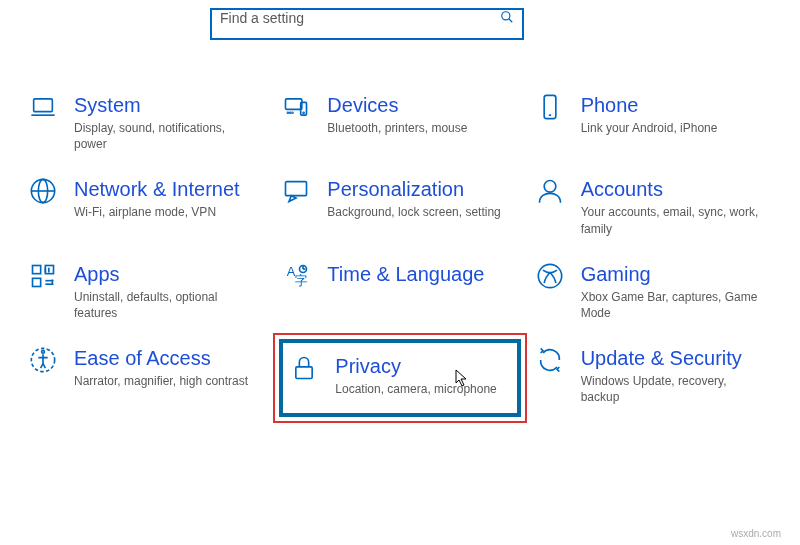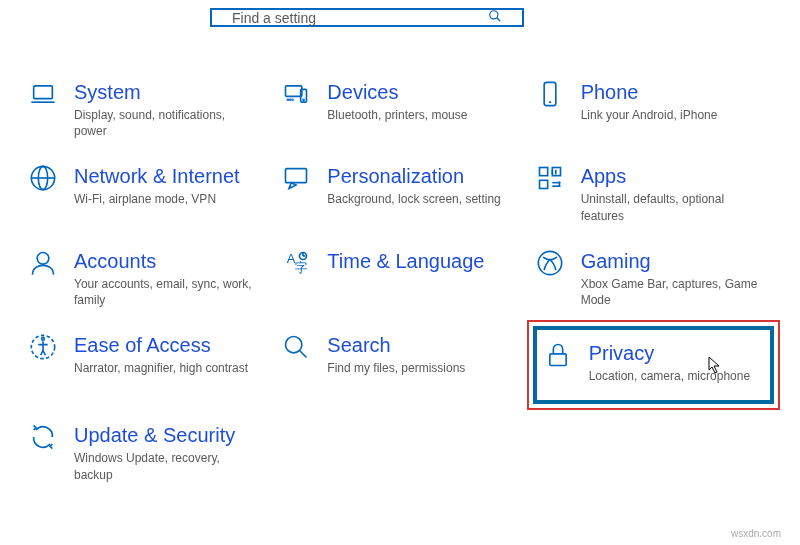--- a/index.html
+++ b/index.html
@@ -11,25 +11,25 @@
     width: 800px;
     height: 545px;
     overflow: hidden;
     position: relative;
   }
   .search-wrap {
     padding: 8px 0 0 210px;
   }
   .search-box {
     width: 314px;
-    height: 19px;
+    height: 32px;
     border: 2px solid #0067c0;
     display: flex;
-    align-items: center;
-    padding: 0 20px;
+    align-items: flex-start;
+    padding: 0 8px;
     background: #fff;
   }
   .search-box input {
     flex: 1;
     border: none;
     outline: none;
     font-size: 14px;
     background: transparent;
     color: #666;
   }
@@ -176,52 +176,52 @@
     </span>
     <div class="text">
       <div class="title">Personalization</div>
       <div class="desc">Background, lock screen, setting</div>
     </div>
   </div>
 
   <div class="tile">
     <span class="icon">
       <svg width="28" height="28" viewBox="0 0 24 24">
+          <circle cx="12" cy="8" r="5"></circle>
+          <path d="M3 22 C3 16 8 14 12 14 C16 14 21 16 21 22"></path>
+        </svg>
+    </span>
+    <div class="text">
+      <div class="title">Accounts</div>
+      <div class="desc">Your accounts, email, sync, work, family</div>
+    </div>
+  </div>
+
+  <div class="tile">
+    <span class="icon">
+      <svg width="28" height="28" viewBox="0 0 24 24">
           <rect x="3" y="3" width="7" height="7"></rect>
           <rect x="14" y="3" width="7" height="7"></rect>
           <rect x="3" y="14" width="7" height="7"></rect>
           <line x1="14" y1="5" x2="14" y2="9"></line>
           <line x1="17" y1="5" x2="17" y2="9"></line>
           <line x1="20" y1="5" x2="20" y2="9" transform="translate(0 10)"></line>
           <line x1="14" y1="16" x2="21" y2="16"></line>
           <line x1="14" y1="19" x2="21" y2="19"></line>
         </svg>
     </span>
     <div class="text">
       <div class="title">Apps</div>
       <div class="desc">Uninstall, defaults, optional features</div>
     </div>
   </div>
 
   <div class="tile">
     <span class="icon">
       <svg width="28" height="28" viewBox="0 0 24 24">
-          <circle cx="12" cy="8" r="5"></circle>
-          <path d="M3 22 C3 16 8 14 12 14 C16 14 21 16 21 22"></path>
-        </svg>
-    </span>
-    <div class="text">
-      <div class="title">Accounts</div>
-      <div class="desc">Your accounts, email, sync, work, family</div>
-    </div>
-  </div>
-
-  <div class="tile">
-    <span class="icon">
-      <svg width="28" height="28" viewBox="0 0 24 24">
           <text x="4" y="12" font-size="11" fill="#0067c0" stroke="none">A</text>
           <text x="11" y="20" font-size="11" fill="#0067c0" stroke="none">字</text>
           <circle cx="18" cy="6" r="3"></circle>
           <line x1="18" y1="3" x2="18" y2="6"></line>
           <line x1="18" y1="6" x2="20" y2="6"></line>
         </svg>
     </span>
     <div class="text">
       <div class="title">Time &amp; Language</div>
     </div>
@@ -248,32 +248,20 @@
           <path d="M12 7 L12 15 M8 10 L16 10 M10 19 L12 15 L14 19" stroke-dasharray="0"></path>
           <circle cx="12" cy="5" r="1.2" stroke-dasharray="0"></circle>
         </svg>
     </span>
     <div class="text">
       <div class="title">Ease of Access</div>
       <div class="desc">Narrator, magnifier, high contrast</div>
     </div>
   </div>
 
-  <div class="tile">
-    <span class="icon">
-      <svg width="28" height="28" viewBox="0 0 24 24">
-          <circle cx="10" cy="10" r="7"></circle>
-          <line x1="21" y1="21" x2="15" y2="15"></line>
-        </svg>
-    </span>
-    <div class="text">
-      <div class="title">Search</div>
-      <div class="desc">Find my files, permissions</div>
-    </div>
-  </div>
 
   <div class="highlight-outer">
     <div class="highlight-inner">
       <div class="tile" style="padding:2px 0; min-height:auto;">
         <span class="icon">
           <svg width="28" height="28" viewBox="0 0 24 24">
               <rect x="5" y="11" width="14" height="10" rx="1"></rect>
               <path d="M8 11 V7 a4 4 0 0 1 8 0 V11"></path>
             </svg>
         </span>

